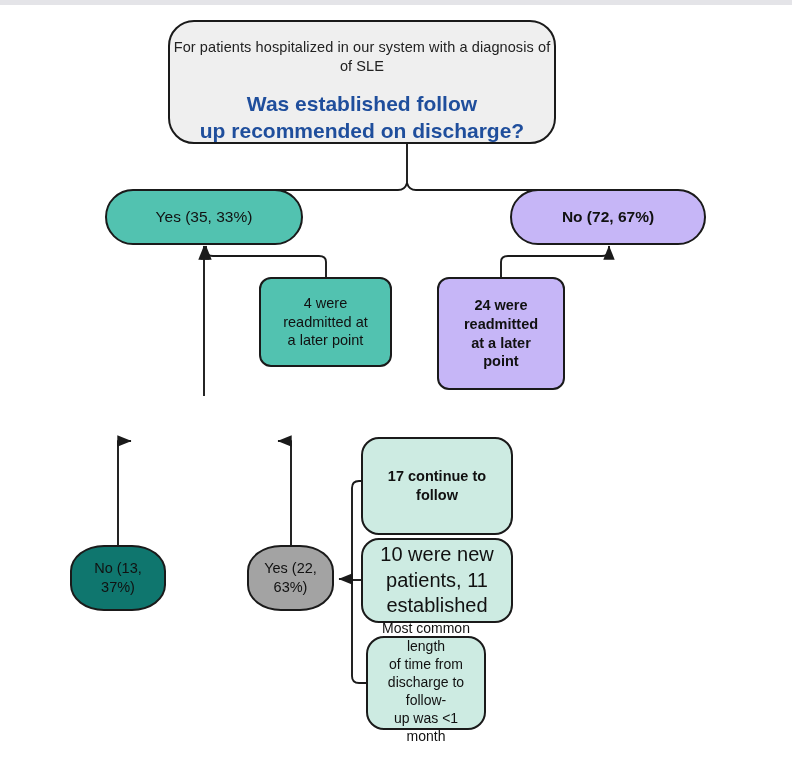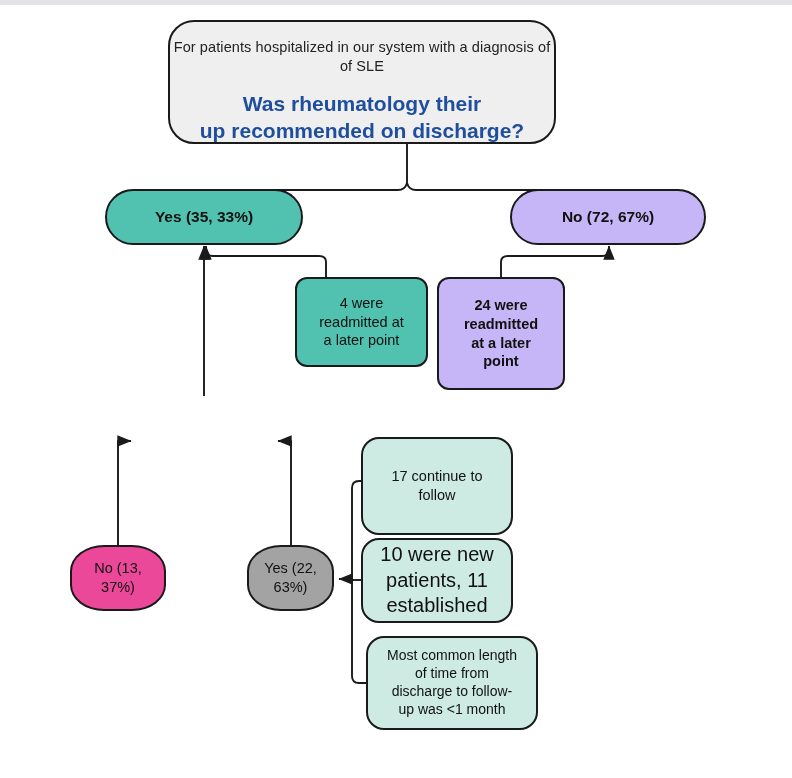--- a/index.html
+++ b/index.html
@@ -69,40 +69,39 @@
     color: #1f4e9c;
     line-height: 1.26;
   }
 
   #n-yes-top {
     left: 105px; top: 189px;
     width: 198px; height: 56px;
     background: #52c2b0;
     border-radius: 28px;
     font-size: 15.5px;
-    font-weight: bold;
+    font-weight: normal;
   }
   #n-no-top {
     left: 510px; top: 189px;
     width: 196px; height: 56px;
     background: #c6b6f7;
     border-radius: 28px;
     font-size: 15.5px;
     font-weight: bold;
     text-align: right;
   }
 
   #n-readmit-yes {
     left: 259px; top: 277px;
     width: 133px; height: 90px;
     background: #52c2b0;
     border-radius: 12px;
     font-size: 14.5px;
     padding: 0 20px;
-    margin-left: 36px;
   }
   #n-readmit-no {
     left: 437px; top: 277px;
     width: 128px; height: 113px;
     background: #c6b6f7;
     border-radius: 12px;
     font-size: 14.5px;
     font-weight: bold;
     padding: 17px 8px;
   }
@@ -112,52 +111,52 @@
     width: 138px; height: 93px;
     background: #52c2b0;
     border-radius: 12px;
     font-size: 14.5px;
     padding: 0 6px;
   }
 
   #n-no-bot {
     left: 70px; top: 545px;
     width: 96px; height: 66px;
-    background: #ec4899;
+    background: #0f766e;
     border-radius: 34px / 26px;
     font-size: 14.5px;
   }
   #n-yes-bot {
     left: 247px; top: 545px;
     width: 87px; height: 66px;
     background: #a3a3a3;
     border-radius: 34px / 26px;
     font-size: 14.5px;
   }
 
   #n-continue {
     left: 361px; top: 437px;
     width: 152px; height: 98px;
     background: #cdebe2;
     border-radius: 18px;
     font-size: 14.5px;
-    font-weight: normal;
+    font-weight: bold;
     padding: 0 8px;
   }
   #n-newpt {
     left: 361px; top: 538px;
     width: 152px; height: 85px;
     background: #cdebe2;
     border-radius: 18px;
     font-size: 20px;
     padding: 0 8px;
   }
   #n-length {
     left: 366px; top: 636px;
-    width: 172px; height: 94px;
+    width: 120px; height: 94px;
     background: #cdebe2;
     border-radius: 18px;
     font-size: 14px;
     padding: 0 5px;
   }
 </style>
 </head>
 <body>
 
 <div id="topbar"></div>
@@ -187,21 +186,21 @@
 
       <path d="M361,481 L359,481 Q352,481 352,488 L352,578"></path>
       <path d="M361,580 L352,580"></path>
       <path d="M366,683 L359,683 Q352,683 352,676 L352,578"></path>
       <path marker-end="url(#arw)" d="M352,579 L339,579"></path>
     </g>
   </svg>
 
   <div class="node" id="n-main">
     <div class="sub">For patients hospitalized in our system with a diagnosis of of SLE</div>
-    <div class="q">Was rheumatology their
+    <div class="q">Was established follow
 up recommended on discharge?</div>
   </div>
 
   <div class="node" id="n-yes-top">Yes (35, 33%)</div>
   <div class="node" id="n-no-top">No (72, 67%)</div>
 
   <div class="node" id="n-readmit-yes">4 were
 readmitted at
 a later point</div>
   <div class="node" id="n-readmit-no">24 were

